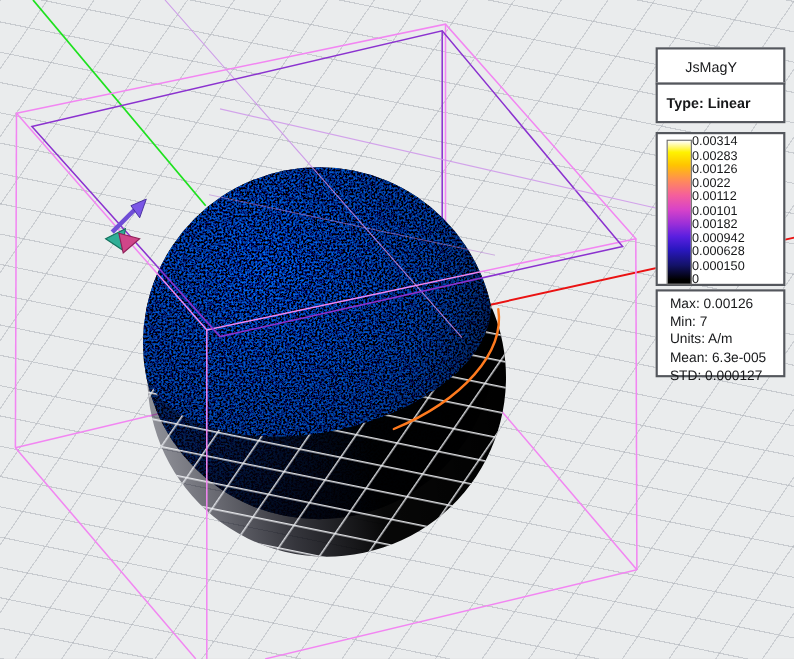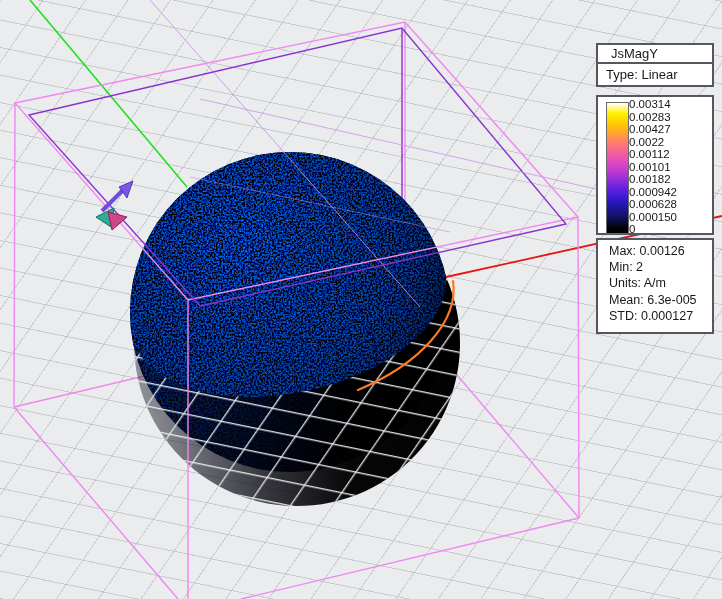--- a/index.html
+++ b/index.html
@@ -7,31 +7,31 @@
     position:relative;width:722px;height:599px;overflow:hidden;
     background-color:#eaeced;
     background-image:
       repeating-linear-gradient(11.5deg, rgba(172,176,183,0.55) 0 1px, transparent 1px 27px),
       repeating-linear-gradient(124.5deg, rgba(172,176,183,0.50) 0 1px, transparent 1px 35px);
   }
   .canvas svg{position:absolute;left:0;top:0;}
   
   .legend{position:absolute;left:596px;top:43px;width:118px;color:#17181a;}
   .lg-box{box-sizing:border-box;width:118px;border:2px solid #54575d;background:#ffffff;}
-  .lg-title{height:21px;display:flex;align-items:center;padding-left:13px;font-size:13px;}
-  .lg-type{height:25px;margin-top:-2px;display:flex;align-items:center;padding-left:8px;font-size:13px;}
+  .lg-title{height:34px;display:flex;align-items:center;padding-left:25px;font-size:13px;}
+  .lg-type{height:37px;margin-top:-2px;display:flex;align-items:center;padding-left:8px;font-size:13px;font-weight:bold;}
   .lg-scale{height:140px;margin-top:8px;position:relative;}
   .cbar{
     position:absolute;left:8px;top:5px;width:21px;height:130px;border:1px solid #6a6a6a;
     background:linear-gradient(to bottom,
       #ffffff 0%, #fff200 8%, #ffc400 17%, #ff8a5a 28%, #f55f9b 38%,
       #d843c8 48%, #9b2fd8 58%, #5a1fe0 67%, #2a17c0 76%, #131268 87%, #000000 97%);
   }
   .cvals{position:absolute;left:31px;top:1px;font-size:11.5px;line-height:12.55px;white-space:nowrap;}
-  .lg-stats{height:96px;margin-top:3px;padding:3px 0 16px 11px;font-size:12.5px;line-height:16.2px;white-space:nowrap;}
+  .lg-stats{height:80px;margin-top:3px;padding:3px 0 16px 11px;font-size:12.5px;line-height:16.2px;white-space:nowrap;}
 </style>
 </head>
 <body>
 
 <div class="canvas">
 
   <svg width="722" height="599" viewBox="0 0 722 599">
     <defs>
       <filter id="speckle" x="-5%" y="-5%" width="110%" height="110%">
         <feTurbulence type="fractalNoise" baseFrequency="0.55" numOctaves="2" seed="7" stitchTiles="stitch" result="n"></feTurbulence>
@@ -133,33 +133,33 @@
       <span>JsMagY</span>
     </div>
     <div class="lg-box lg-type">
       <span>Type: Linear</span>
     </div>
     <div class="lg-box lg-scale">
       <div class="cbar"></div>
       <div class="cvals">
         <div>0.00314</div>
         <div>0.00283</div>
-        <div>0.00427</div>
+        <div>0.00126</div>
         <div>0.0022</div>
         <div>0.00112</div>
         <div>0.00101</div>
         <div>0.00182</div>
         <div>0.000942</div>
         <div>0.000628</div>
         <div>0.000150</div>
         <div>0</div>
       </div>
     </div>
     <div class="lg-box lg-stats">
       <div>Max: 0.00126</div>
-      <div>Min: 2</div>
+      <div>Min: 7</div>
       <div>Units: A/m</div>
       <div>Mean: 6.3e-005</div>
       <div>STD: 0.000127</div>
     </div>
   </div>
 
 </div>
 
 </body></html>

